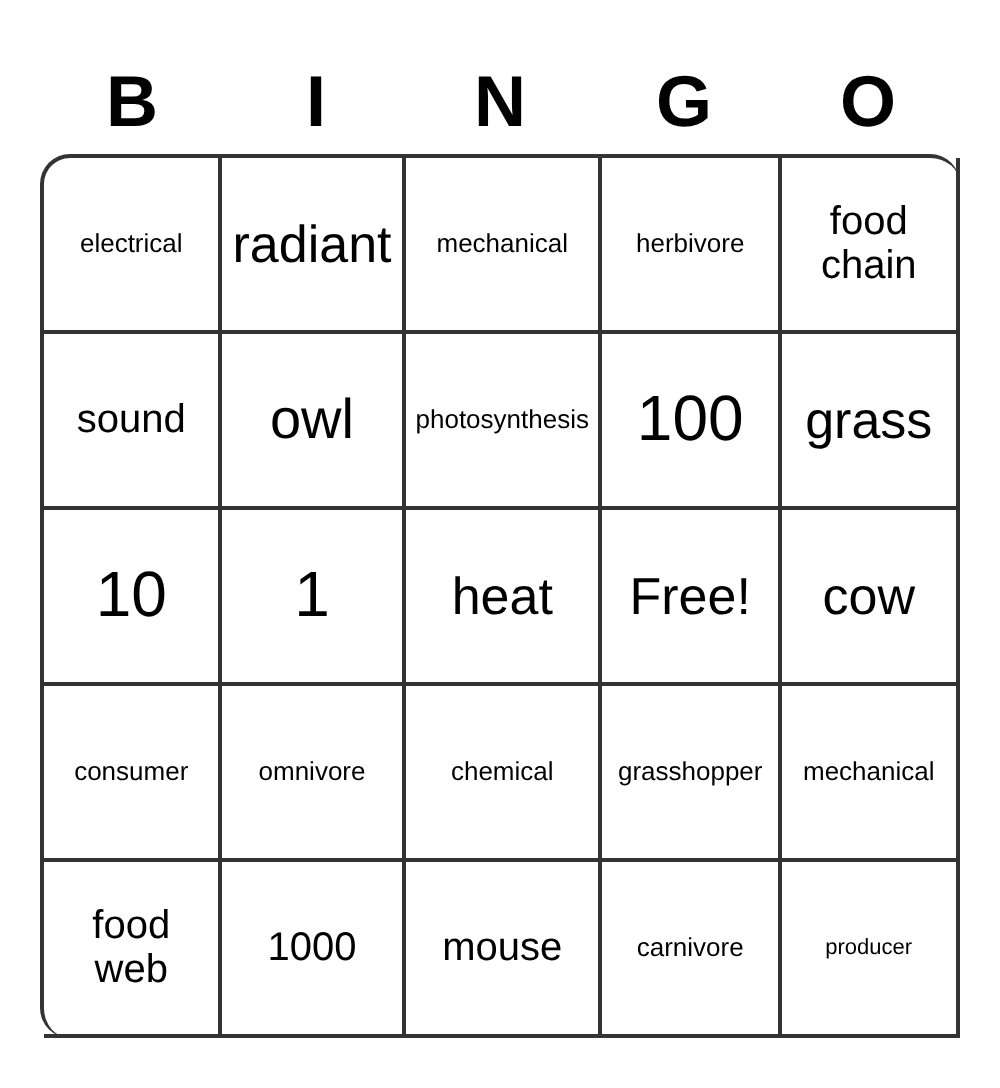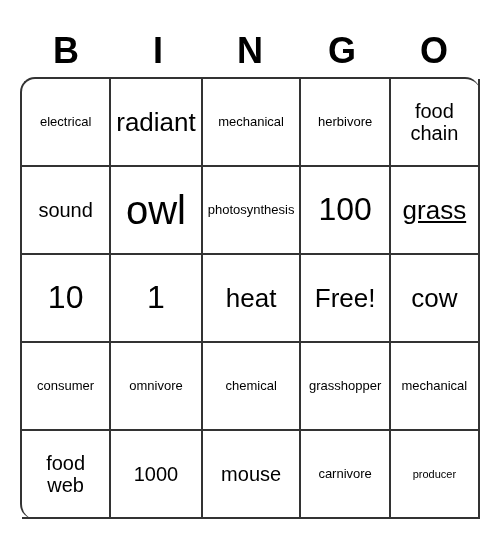--- a/index.html
+++ b/index.html
@@ -87,30 +87,30 @@
         <span style="font-size: 13px; white-space: pre-line;">herbivore</span>
       </div>
       <div class="bingo-cell">
         <span style="font-size: 20px; white-space: pre-line;">food
 chain</span>
       </div>
       <div class="bingo-cell">
         <span style="font-size: 20px; white-space: pre-line;">sound</span>
       </div>
       <div class="bingo-cell">
-        <span style="font-size: 40px; white-space: pre-line;">owl</span>
+        <span style="font-size: 28px; white-space: pre-line;">owl</span>
       </div>
       <div class="bingo-cell">
         <span style="font-size: 13px; white-space: pre-line;">photosynthesis</span>
       </div>
       <div class="bingo-cell">
         <span style="font-size: 32px; white-space: pre-line;">100</span>
       </div>
       <div class="bingo-cell">
-        <span style="font-size: 26px; white-space: pre-line; text-decoration: underline;">grass</span>
+        <span style="font-size: 26px; white-space: pre-line;">grass</span>
       </div>
       <div class="bingo-cell">
         <span style="font-size: 32px; white-space: pre-line;">10</span>
       </div>
       <div class="bingo-cell">
         <span style="font-size: 32px; white-space: pre-line;">1</span>
       </div>
       <div class="bingo-cell">
         <span style="font-size: 26px; white-space: pre-line;">heat</span>
       </div>

